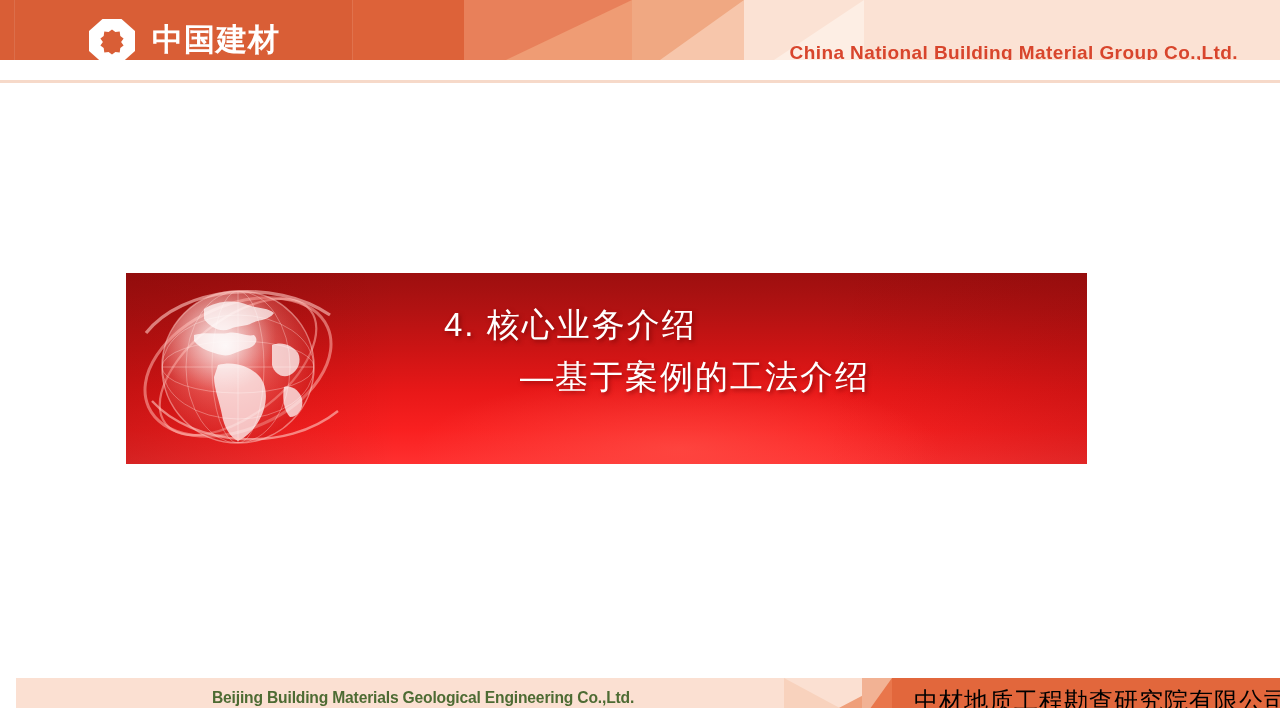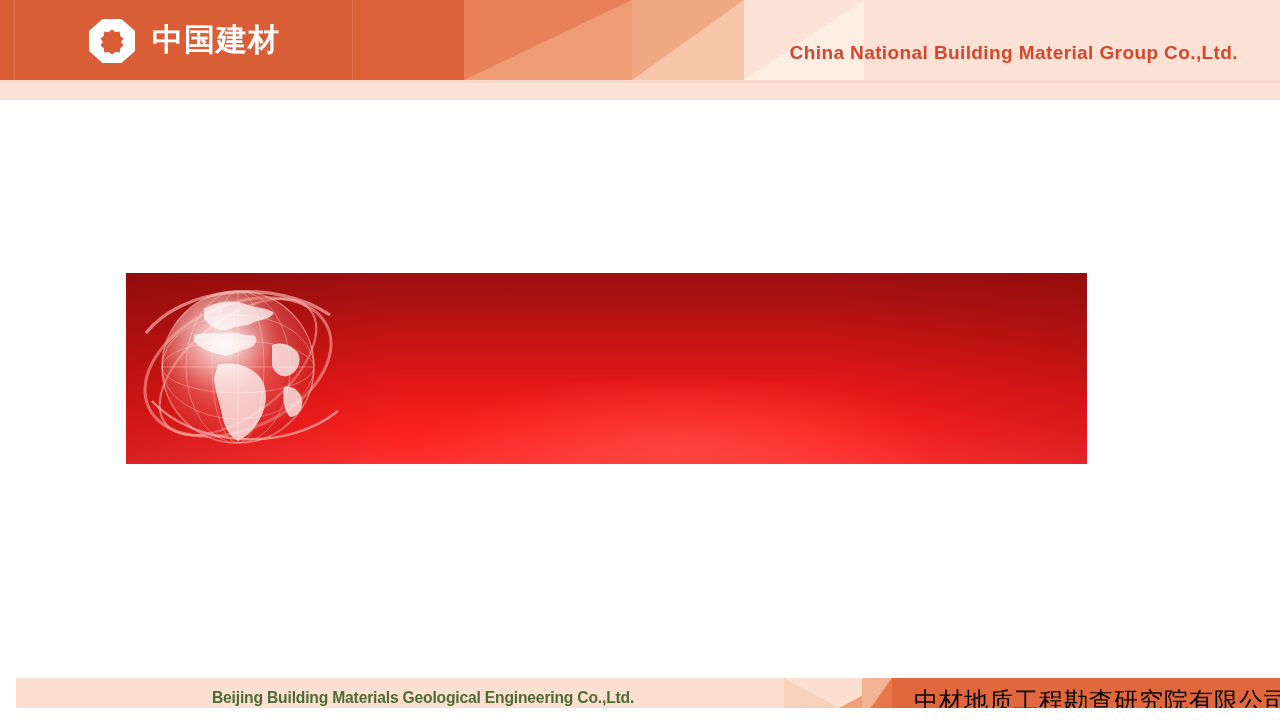--- a/index.html
+++ b/index.html
@@ -23,21 +23,21 @@
     height: 720px;
     background: #ffffff;
     overflow: hidden;
   }
 
   
   .header {
     position: absolute;
     left: 0; top: 0;
     width: 1280px;
-    height: 100px;
+    height: 60px;
     overflow: hidden;
     background: #fbe2d4;
   }
   .hdr-band {
     position: absolute;
     top: 0;
     height: 80px;
   }
   
   .hdr-b1 { left: 0;   width: 352px; background: #d95e36; }
@@ -322,20 +322,24 @@
         <circle cx="104" cy="106" r="76" fill="url(#ghilite)"></circle>
         <circle cx="104" cy="106" r="76" fill="none" stroke="#ffd2cc" stroke-opacity="0.5" stroke-width="1.6"></circle>
 
         <g stroke="#ffc9c3" stroke-opacity="0.6" fill="none">
           <path d="M12 72 C48 26 140 16 196 54" stroke-width="3.2"></path>
           <path d="M18 140 C60 186 152 192 204 150" stroke-width="2.4"></path>
         </g>
       </svg>
     </div>
 
+    <div class="banner-title">
+      <div>4. 核心业务介绍</div>
+      <div class="title-line2">—基于案例的工法介绍</div>
+    </div>
   </div>
 
   <div class="footer">
     <div class="ft-diag ft-d1"></div>
     <div class="ft-diag ft-d2"></div>
     <div class="ft-block-mid"></div>
     <div class="ft-diag ft-d3"></div>
     <div class="ft-block"></div>
     <div class="ft-en">Beijing Building Materials Geological Engineering Co.,Ltd.</div>
     <div class="ft-cn">中材地质工程勘查研究院有限公司</div>

